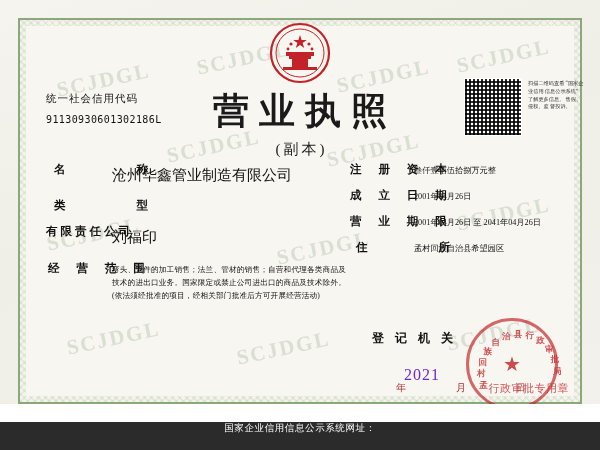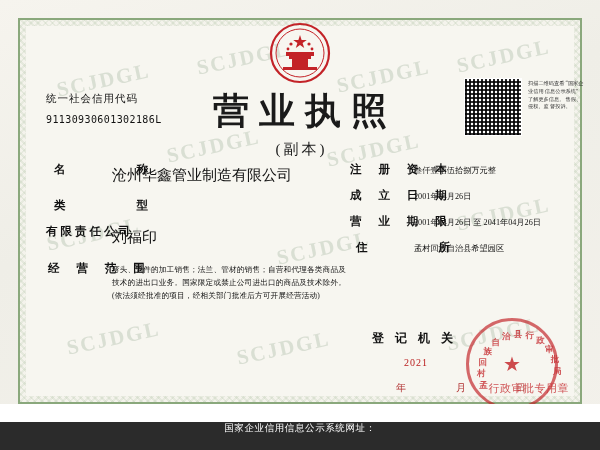--- a/index.html
+++ b/index.html
@@ -211,25 +211,25 @@
     text-align: left;
   }
   .authority-label {
     font-family: "Liberation Serif", "DejaVu Serif", serif;
     font-size: 12px;
     font-weight: bold;
     letter-spacing: 4px;
     color: #111;
   }
   .authority-year {
-    margin-top: 10px;
+    margin-top: 19px;
     margin-left: 32px;
     font-family: "Liberation Serif", "DejaVu Serif", serif;
-    font-size: 10px;
-    color: #b91c1c;
+    font-size: 16px;
+    color: #6d28d9;
     letter-spacing: 1px;
   }
   .authority-date {
     position: absolute;
     left: 396px;
     top: 381px;
     font-family: Liberation Mono, monospace;
     font-size: 10px;
     letter-spacing: 20px;
     color: #b03030;

